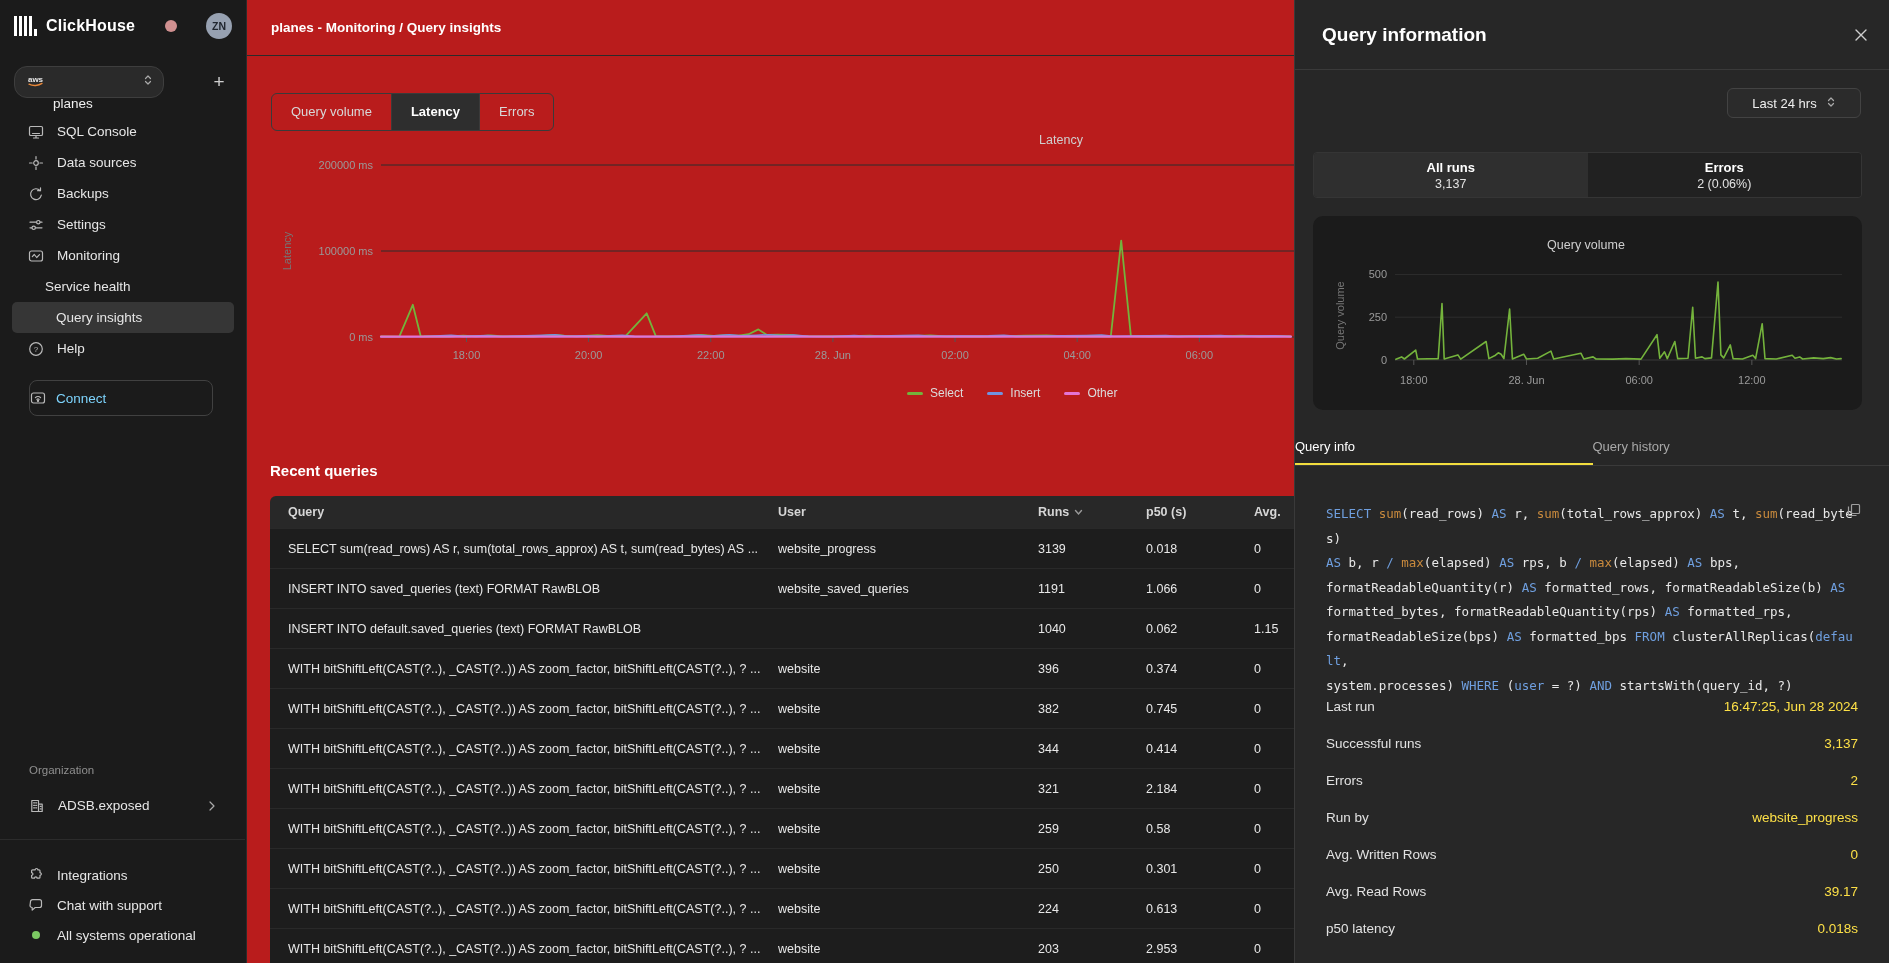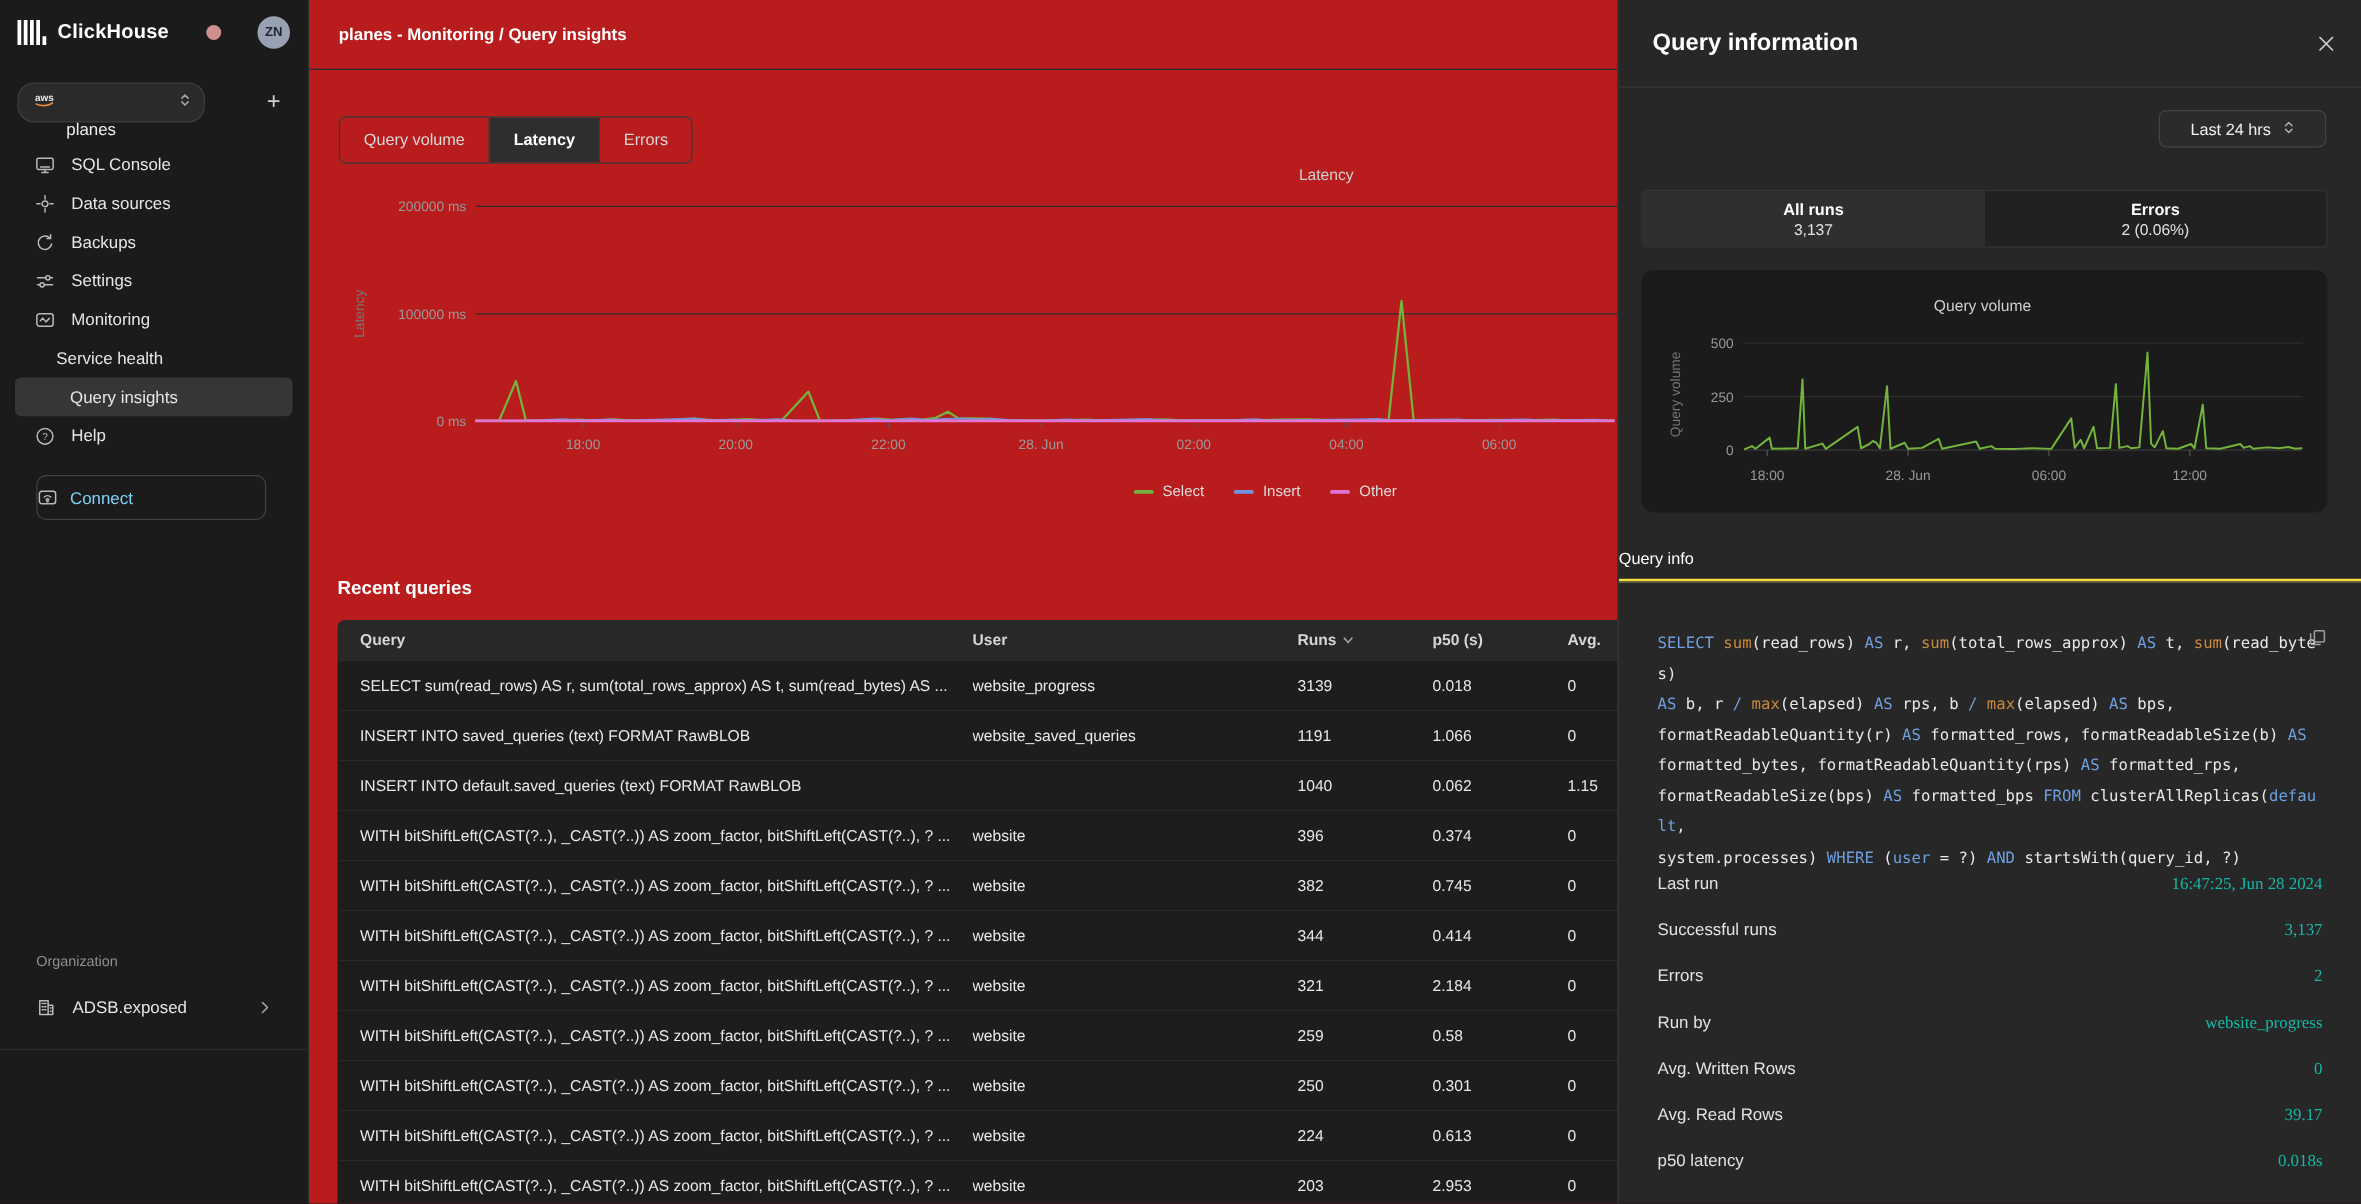--- a/index.html
+++ b/index.html
@@ -82,21 +82,21 @@
   .itab.active::after { content:""; position:absolute; left:0; right:0; bottom:0; height:3px; background:#f2dd3e; }
   .info-tabs-divider { position:absolute; top:465px; left:0; width:595px; border-top:1px solid #3a3a3a; }
   .code { position:absolute; top:502px; left:31px; width:530px; font-family:"DejaVu Sans Mono","Liberation Mono",monospace; font-size:12.5px; line-height:24.5px; white-space:pre-wrap; word-break:break-all; color:#e8e8e8; }
   .code .kw { color:#6f9fdf; }
   .code .fn { color:#c98a3d; }
   .copy-btn { position:absolute; top:503px; right:28px; cursor:pointer; display:flex; }
   .copy-btn svg { width:14px; height:14px; stroke:#9f9f9f; fill:none; stroke-width:1.2; stroke-linejoin:round; }
   .stats { position:absolute; top:688px; left:31px; right:31px; }
   .stat-row { height:37px; display:flex; align-items:center; font-size:13.5px; }
   .stat-label { color:#e2e2e2; }
-  .stat-value { margin-left:auto; color:#14b8a6;font-family:Liberation Serif, serif; }
+  .stat-value { margin-left:auto; color:#fde047; }
 
   
   text { font-family:"Liberation Sans","DejaVu Sans",sans-serif; }
 </style>
 </head>
 <body>
 
 <div class="sidebar">
   <div class="logo-row">
     <span class="ch-logo">
@@ -206,20 +206,42 @@
         </svg>
       </span>
     <span>ADSB.exposed</span>
     <span class="icn chv chev">
         <svg viewBox="0 0 8 12">
           <path d="M2 2l4 4-4 4"></path>
         </svg>
       </span>
   </div>
   <div class="side-divider"></div>
+  <div class="foot" id="foot-mount">
+      <div class="nav-item">
+        <span class="icn">
+          <svg viewBox="0 0 16 16">
+            <path d="M6 2.8h1.2a1.3 1.3 0 1 1 2.6 0H11a1 1 0 0 1 1 1v1.9a1.3 1.3 0 1 1 0 2.6v1.9a1 1 0 0 1-1 1H9.1a1.3 1.3 0 1 0-2.6 0H4.6a1 1 0 0 1-1-1V8.3a1.3 1.3 0 1 0 0-2.6V3.8a1 1 0 0 1 1-1z"></path>
+          </svg>
+        </span>
+        <span>Integrations</span>
+      </div>
+      <div class="nav-item">
+        <span class="icn">
+          <svg viewBox="0 0 16 16">
+            <path d="M2.5 4.7a2 2 0 0 1 2-2h7a2 2 0 0 1 2 2v3.8a2 2 0 0 1-2 2H7.2l-3 2.6v-2.6h-.2a2 2 0 0 1-2-2z"></path>
+          </svg>
+        </span>
+        <span>Chat with support</span>
+      </div>
+      <div class="nav-item">
+        <span class="status-dot" style="background: rgb(123, 200, 98);"></span>
+        <span>All systems operational</span>
+      </div>
+    </div>
 </div>
 
 <div class="main">
   <div class="main-header">
     <span class="main-title">planes - Monitoring / Query insights</span>
   </div>
   <div class="tabs-bar" id="tabs-mount">
       <div class="tab">Query volume</div>
       <div class="tab active">Latency</div>
       <div class="tab">Errors</div>
@@ -403,20 +425,21 @@
         <text x="326.15966386554624" y="168" text-anchor="middle" font-size="11" fill="#9a9a9a">06:00</text>
         <line x1="438.8487394957983" y1="144" x2="438.8487394957983" y2="149" stroke="#555" stroke-width="1"></line>
         <text x="438.8487394957983" y="168" text-anchor="middle" font-size="11" fill="#9a9a9a">12:00</text>
         <text x="273" y="33" text-anchor="middle" font-size="12.5" fill="#cfcfcf">Query volume</text>
         <text x="31" y="99.5" text-anchor="middle" font-size="11" fill="#767676" transform="rotate(-90 31 99.5)">Query volume</text>
         <polyline points="82.9,143.3 88.6,140.9 91.4,143.0 102.7,134.1 104.5,143.0 125.2,142.6 129.0,87.5 131.2,143.0 144.9,138.9 147.7,143.1 173.1,125.5 175.9,142.6 182.5,139.2 185.3,136.8 188.1,138.2 190.9,142.6 196.6,93.0 199.4,143.0 210.7,138.2 213.5,143.0 224.7,142.3 237.9,135.1 240.7,143.0 267.9,137.2 270.8,143.0 280.1,140.9 283.0,143.0 299.9,143.1 313.0,142.6 328.0,143.1 344.0,118.7 346.8,142.3 351.5,135.8 354.3,142.6 361.8,125.5 364.7,142.6 375.0,142.3 379.7,91.3 382.5,142.3 389.1,140.9 391.9,142.6 398.5,141.9 405.0,66.1 407.9,138.9 410.7,141.9 417.3,128.9 420.1,142.6 429.5,143.0 439.8,139.2 442.6,142.6 449.2,107.7 452.0,142.6 463.3,143.0 479.2,139.2 482.0,142.3 486.7,140.9 489.6,143.0 500.8,141.9 510.2,142.6 517.7,141.6 523.4,143.0 528.1,142.6" fill="none" stroke="#74b33c" stroke-width="1.6" stroke-linejoin="round" stroke-linecap="round"></polyline>
       </svg>
   </div>
   <div class="info-tabs" id="itabs-mount">
       <div class="itab active">Query info</div>
+      <div class="itab">Query history</div>
     </div>
   <div class="info-tabs-divider"></div>
   <div class="code" id="code-mount"><div><span class="kw">SELECT </span><span class="fn">sum</span><span class="tx">(read_rows) </span><span class="kw">AS </span><span class="tx">r, </span><span class="fn">sum</span><span class="tx">(total_rows_approx) </span><span class="kw">AS </span><span class="tx">t, </span><span class="fn">sum</span><span class="tx">(read_bytes)</span></div><div><span class="kw">AS </span><span class="tx">b, r </span><span class="kw">/ </span><span class="fn">max</span><span class="tx">(elapsed) </span><span class="kw">AS </span><span class="tx">rps, b </span><span class="kw">/ </span><span class="fn">max</span><span class="tx">(elapsed) </span><span class="kw">AS </span><span class="tx">bps,</span></div><div><span class="tx">formatReadableQuantity(r) </span><span class="kw">AS </span><span class="tx">formatted_rows, formatReadableSize(b) </span><span class="kw">AS</span></div><div><span class="tx">formatted_bytes, formatReadableQuantity(rps) </span><span class="kw">AS </span><span class="tx">formatted_rps,</span></div><div><span class="tx">formatReadableSize(bps) </span><span class="kw">AS </span><span class="tx">formatted_bps </span><span class="kw">FROM </span><span class="tx">clusterAllReplicas(</span><span class="kw">default</span><span class="tx">,</span></div><div><span class="tx">system.processes) </span><span class="kw">WHERE </span><span class="tx">(</span><span class="kw">user </span><span class="tx">= ?) </span><span class="kw">AND </span><span class="tx">startsWith(query_id, ?)</span></div></div>
   <span class="copy-btn">
     <svg viewBox="0 0 14 14">
         <rect x="4.5" y="1.5" width="8" height="9" rx="1"></rect>
         <path d="M9.5 12.5h-7a1 1 0 0 1-1-1v-8"></path>
       </svg>
   </span>
   <div class="stats" id="stats-mount">

